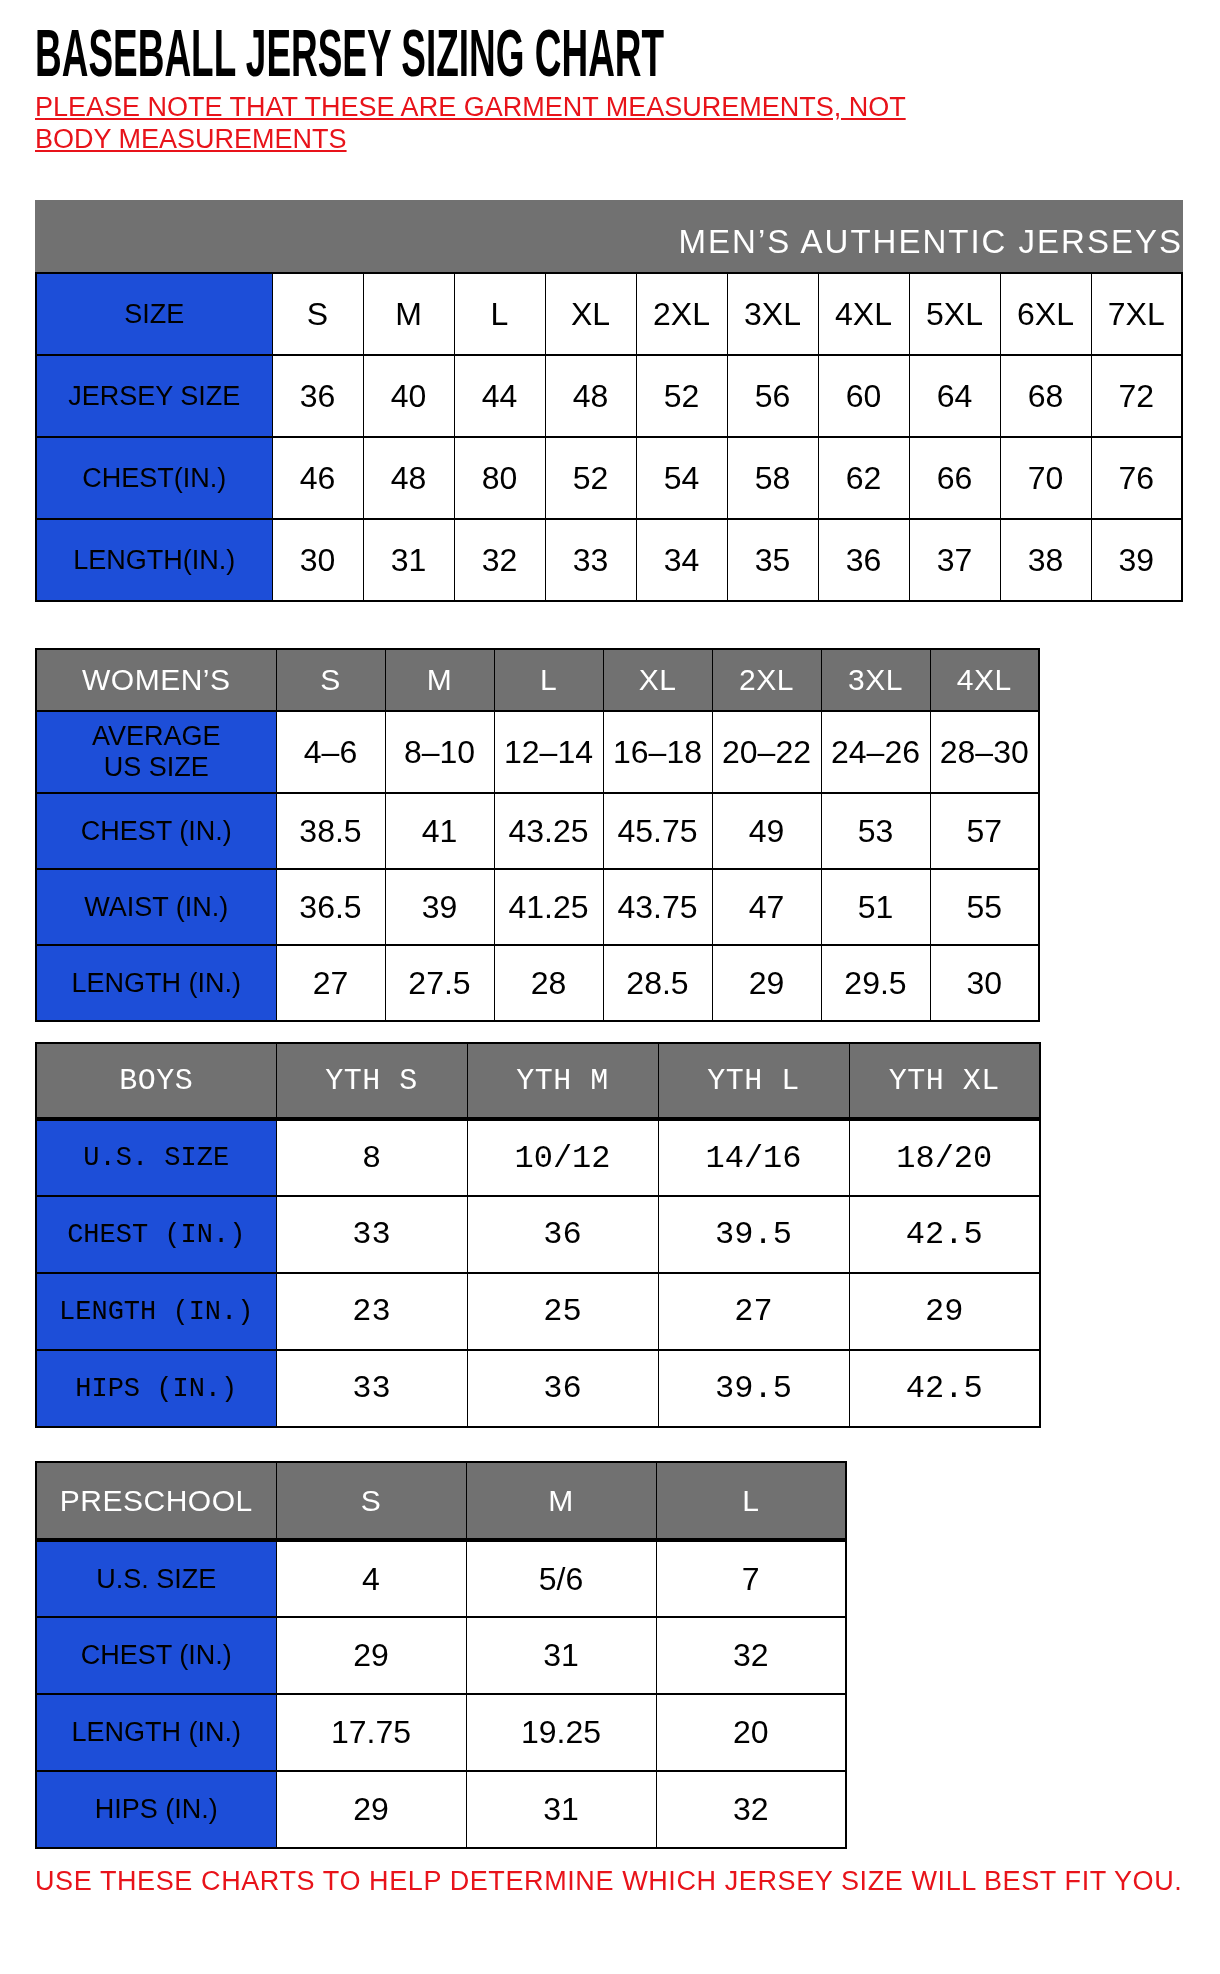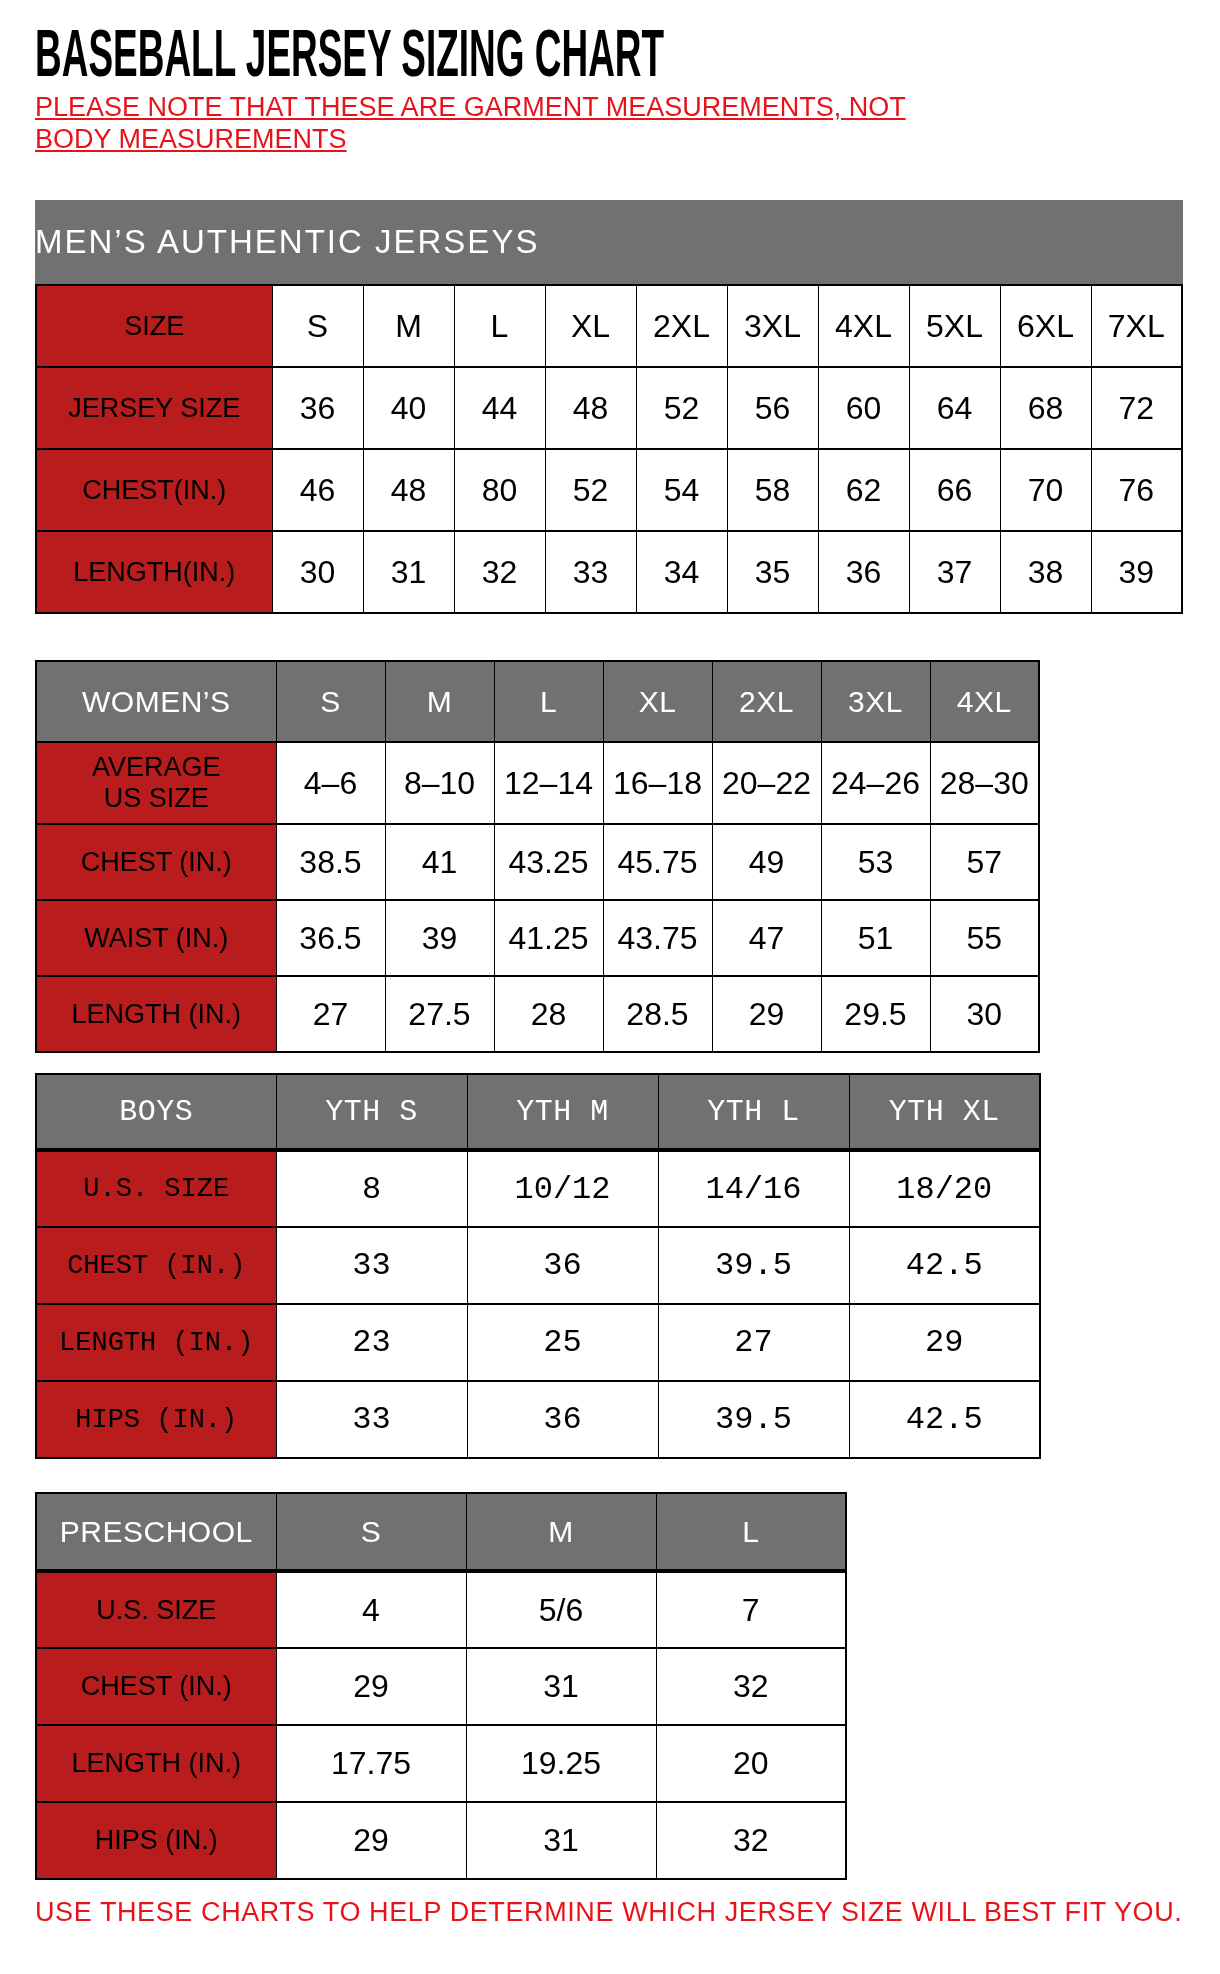--- a/index.html
+++ b/index.html
@@ -64,44 +64,44 @@
     vertical-align: middle;
     white-space: pre-line;
     font-weight: normal;
   }
   .tbl thead th {
     background: var(--gray);
     color: #fff;
     font-size: 30px;
     letter-spacing: 0.5px;
   }
-  .tbl tbody th { font-size: 27px; background: #b91c1c; text-align: center; }
+  .tbl tbody th { font-size: 27px; background: #1d4ed8; text-align: center; }
   .tbl tbody td { font-size: 32px; }
 
   
   .t-mens { margin-top: 45px; }
   .t-mens caption.band {
     caption-side: top;
     background: var(--gray);
     color: #fff;
-    height: 84px;
+    height: 72px;
     line-height: 84px;
-    text-align: left;
+    text-align: right;
     font-size: 33px;
     letter-spacing: 2px;
   }
   .t-mens .col-label { width: 236px; }
   .t-mens .col-data  { width: 91px; }
   .t-mens tbody th, .t-mens tbody td { height: 82px; }
 
   
   .t-womens { margin-top: 46px; }
   .t-womens .col-label { width: 240px; }
   .t-womens .col-data  { width: 109px; }
-  .t-womens thead th { height: 81px; }
+  .t-womens thead th { height: 62px; }
   .t-womens tbody th, .t-womens tbody td { height: 76px; }
   .t-womens tbody tr:first-child th,
   .t-womens tbody tr:first-child td { height: 82px; }
 
   
   .t-boys { margin-top: 20px; font-family: Liberation Mono, monospace; }
   .t-boys .col-label { width: 240px; }
   .t-boys .col-data  { width: 191px; }
   .t-boys thead th { height: 76px; border-bottom-width: 4px; }
   .t-boys tbody th, .t-boys tbody td { height: 77px; }

